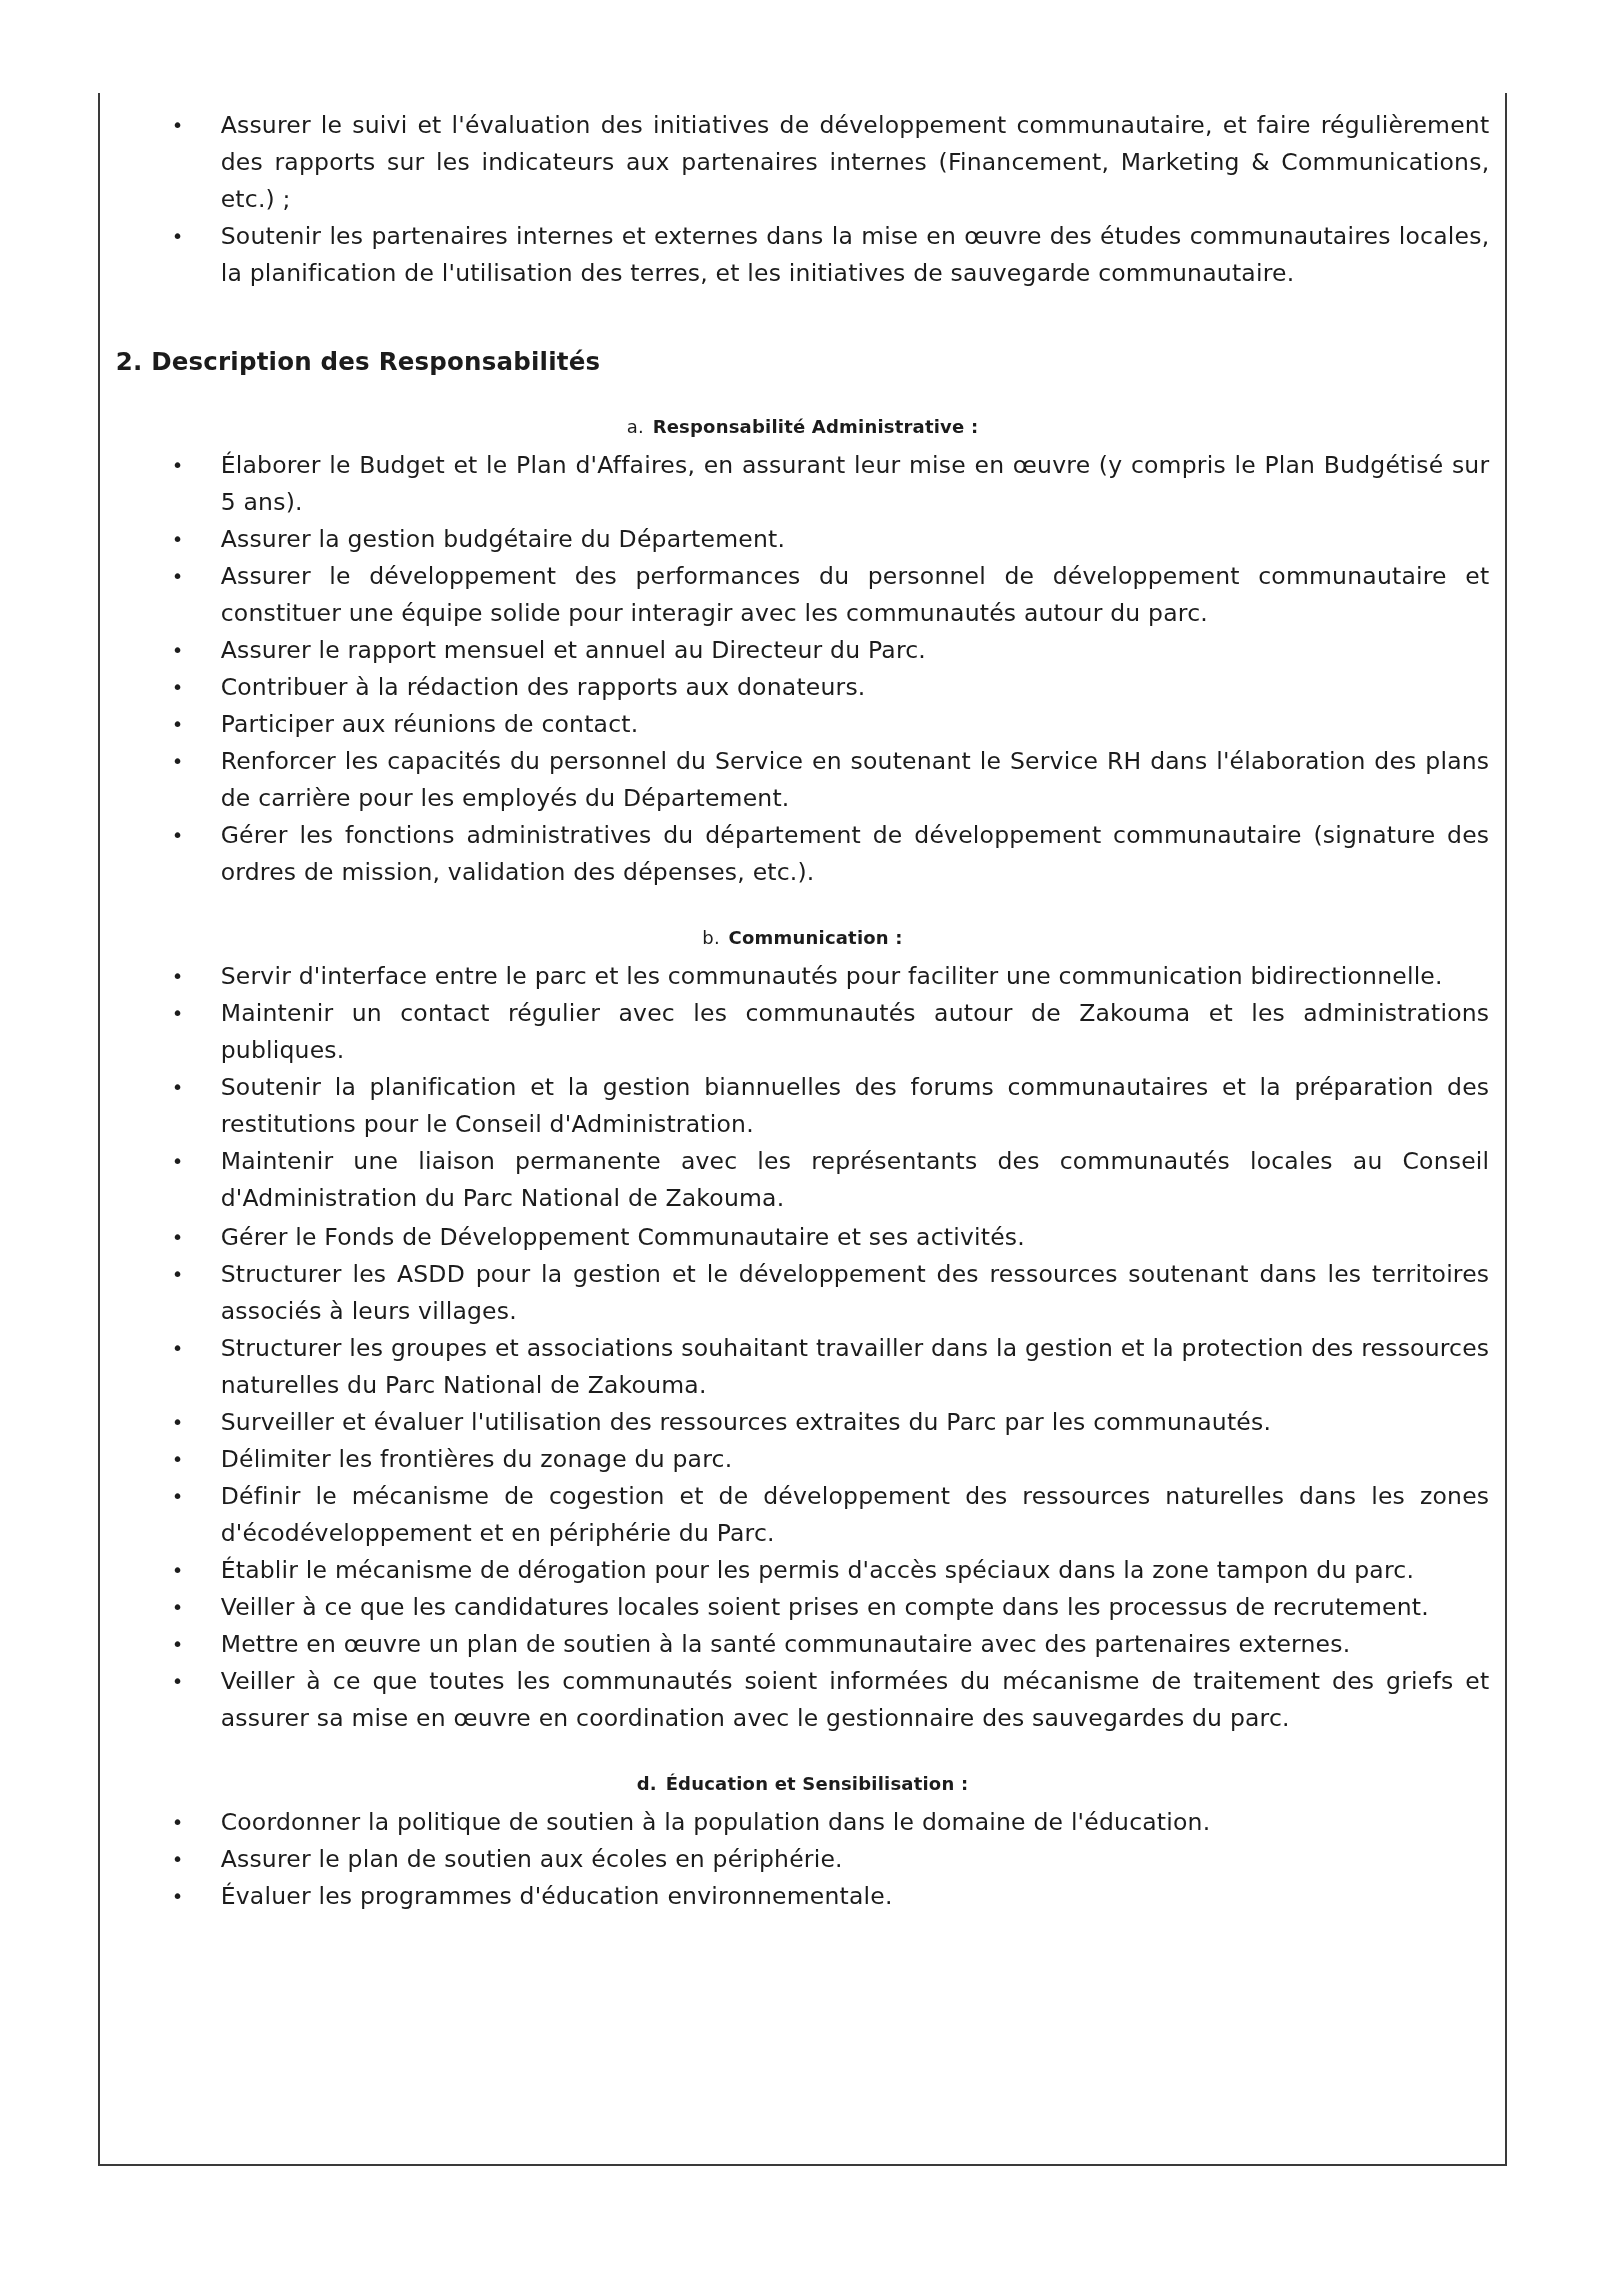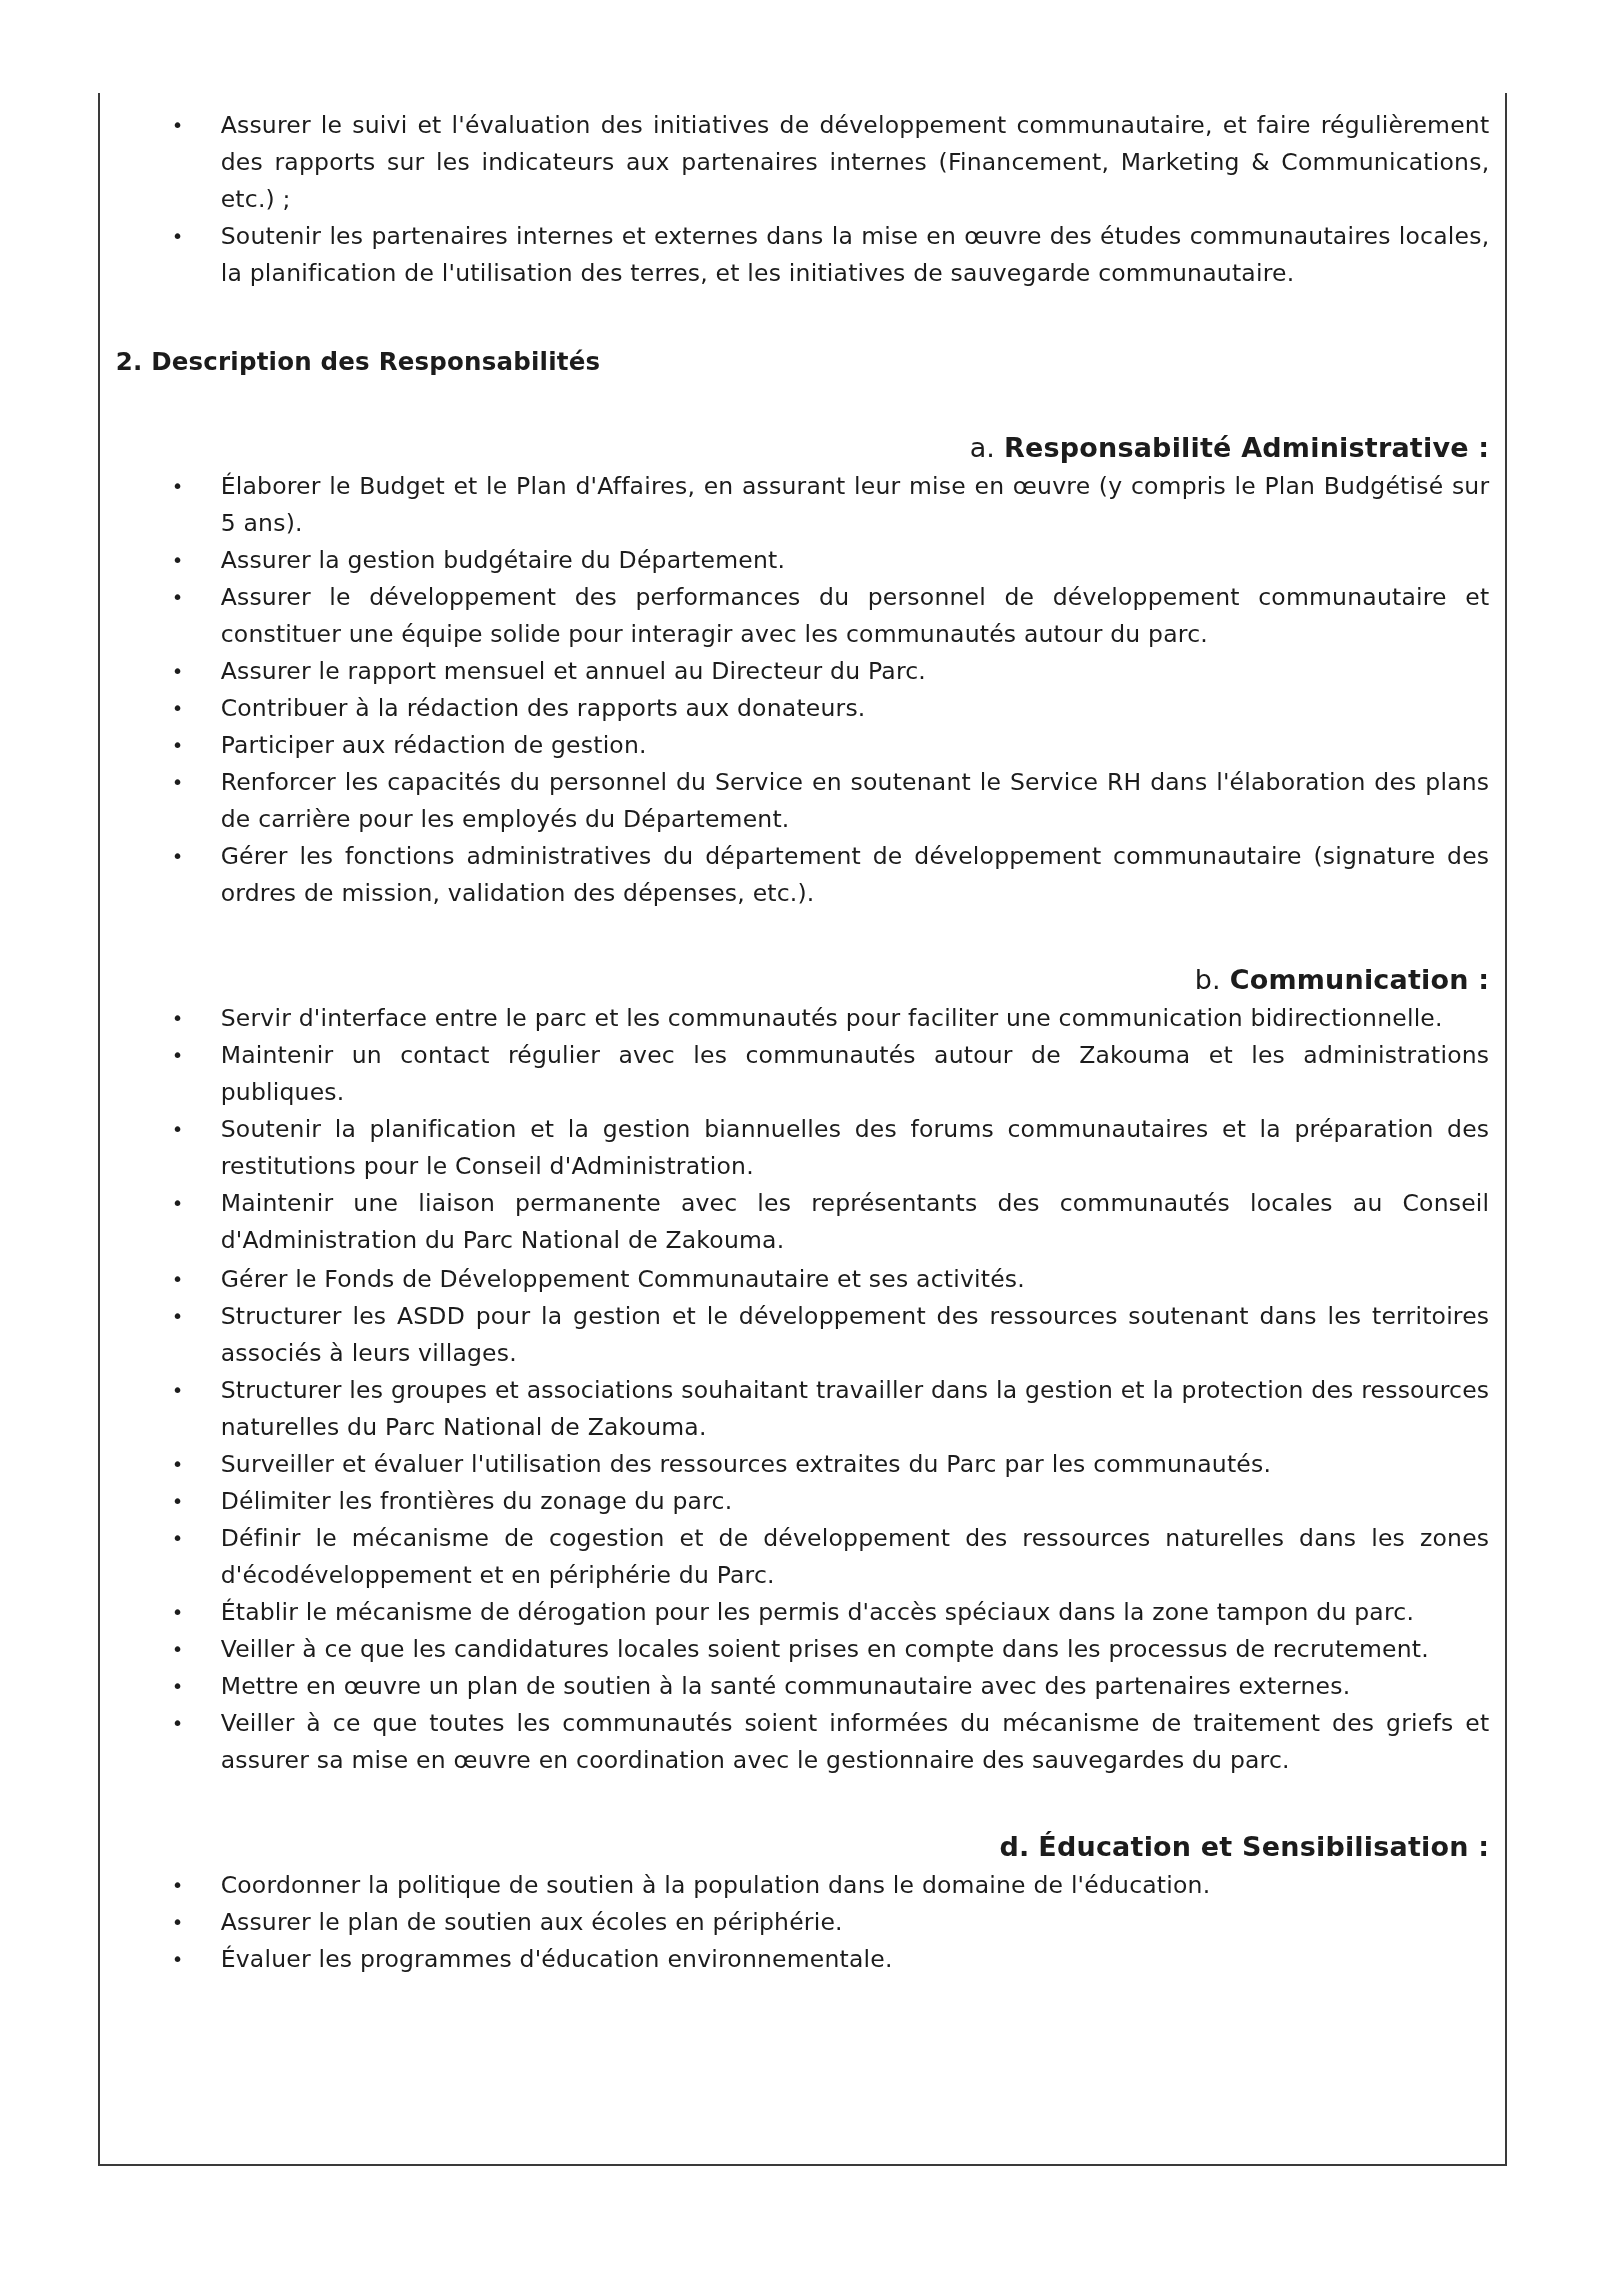--- a/index.html
+++ b/index.html
@@ -47,24 +47,24 @@
     text-align: left;
   }
   h2.doc-heading {
     font-size: 24.5px;
     font-weight: bold;
     margin: 51px 0 16px 0;
     text-align: left;
     letter-spacing: 0.2px;
   }
   h3.sec-heading {
-    font-size: 27px;
+    font-size: 18px;
     font-weight: bold;
-    margin: 49px 0 0 0;
-    text-align: right;
+    margin: 28px 0 0 0;
+    text-align: center;
     letter-spacing: 0.2px;
   }
   h3.sec-heading .letter {
     font-weight: normal;
     margin-right: 8.8px;
   }
   h3.sec-heading .letter.bold {
     font-weight: bold;
   }
 </style>
@@ -101,21 +101,21 @@
         <li>
           <span class="marker">•</span>
           <span class="txt">Assurer le rapport mensuel et annuel au Directeur du Parc.</span>
         </li>
         <li>
           <span class="marker">•</span>
           <span class="txt">Contribuer à la rédaction des rapports aux donateurs.</span>
         </li>
         <li>
           <span class="marker">•</span>
-          <span class="txt">Participer aux rédaction de gestion.</span>
+          <span class="txt">Participer aux réunions de contact.</span>
         </li>
         <li>
           <span class="marker">•</span>
           <span class="txt">Renforcer les capacités du personnel du Service en soutenant le Service RH dans l'élaboration des plans de carrière pour les employés du Département.</span>
         </li>
         <li>
           <span class="marker">•</span>
           <span class="txt">Gérer les fonctions administratives du département de développement communautaire (signature des ordres de mission, validation des dépenses, etc.).</span>
         </li>
       </ul>

